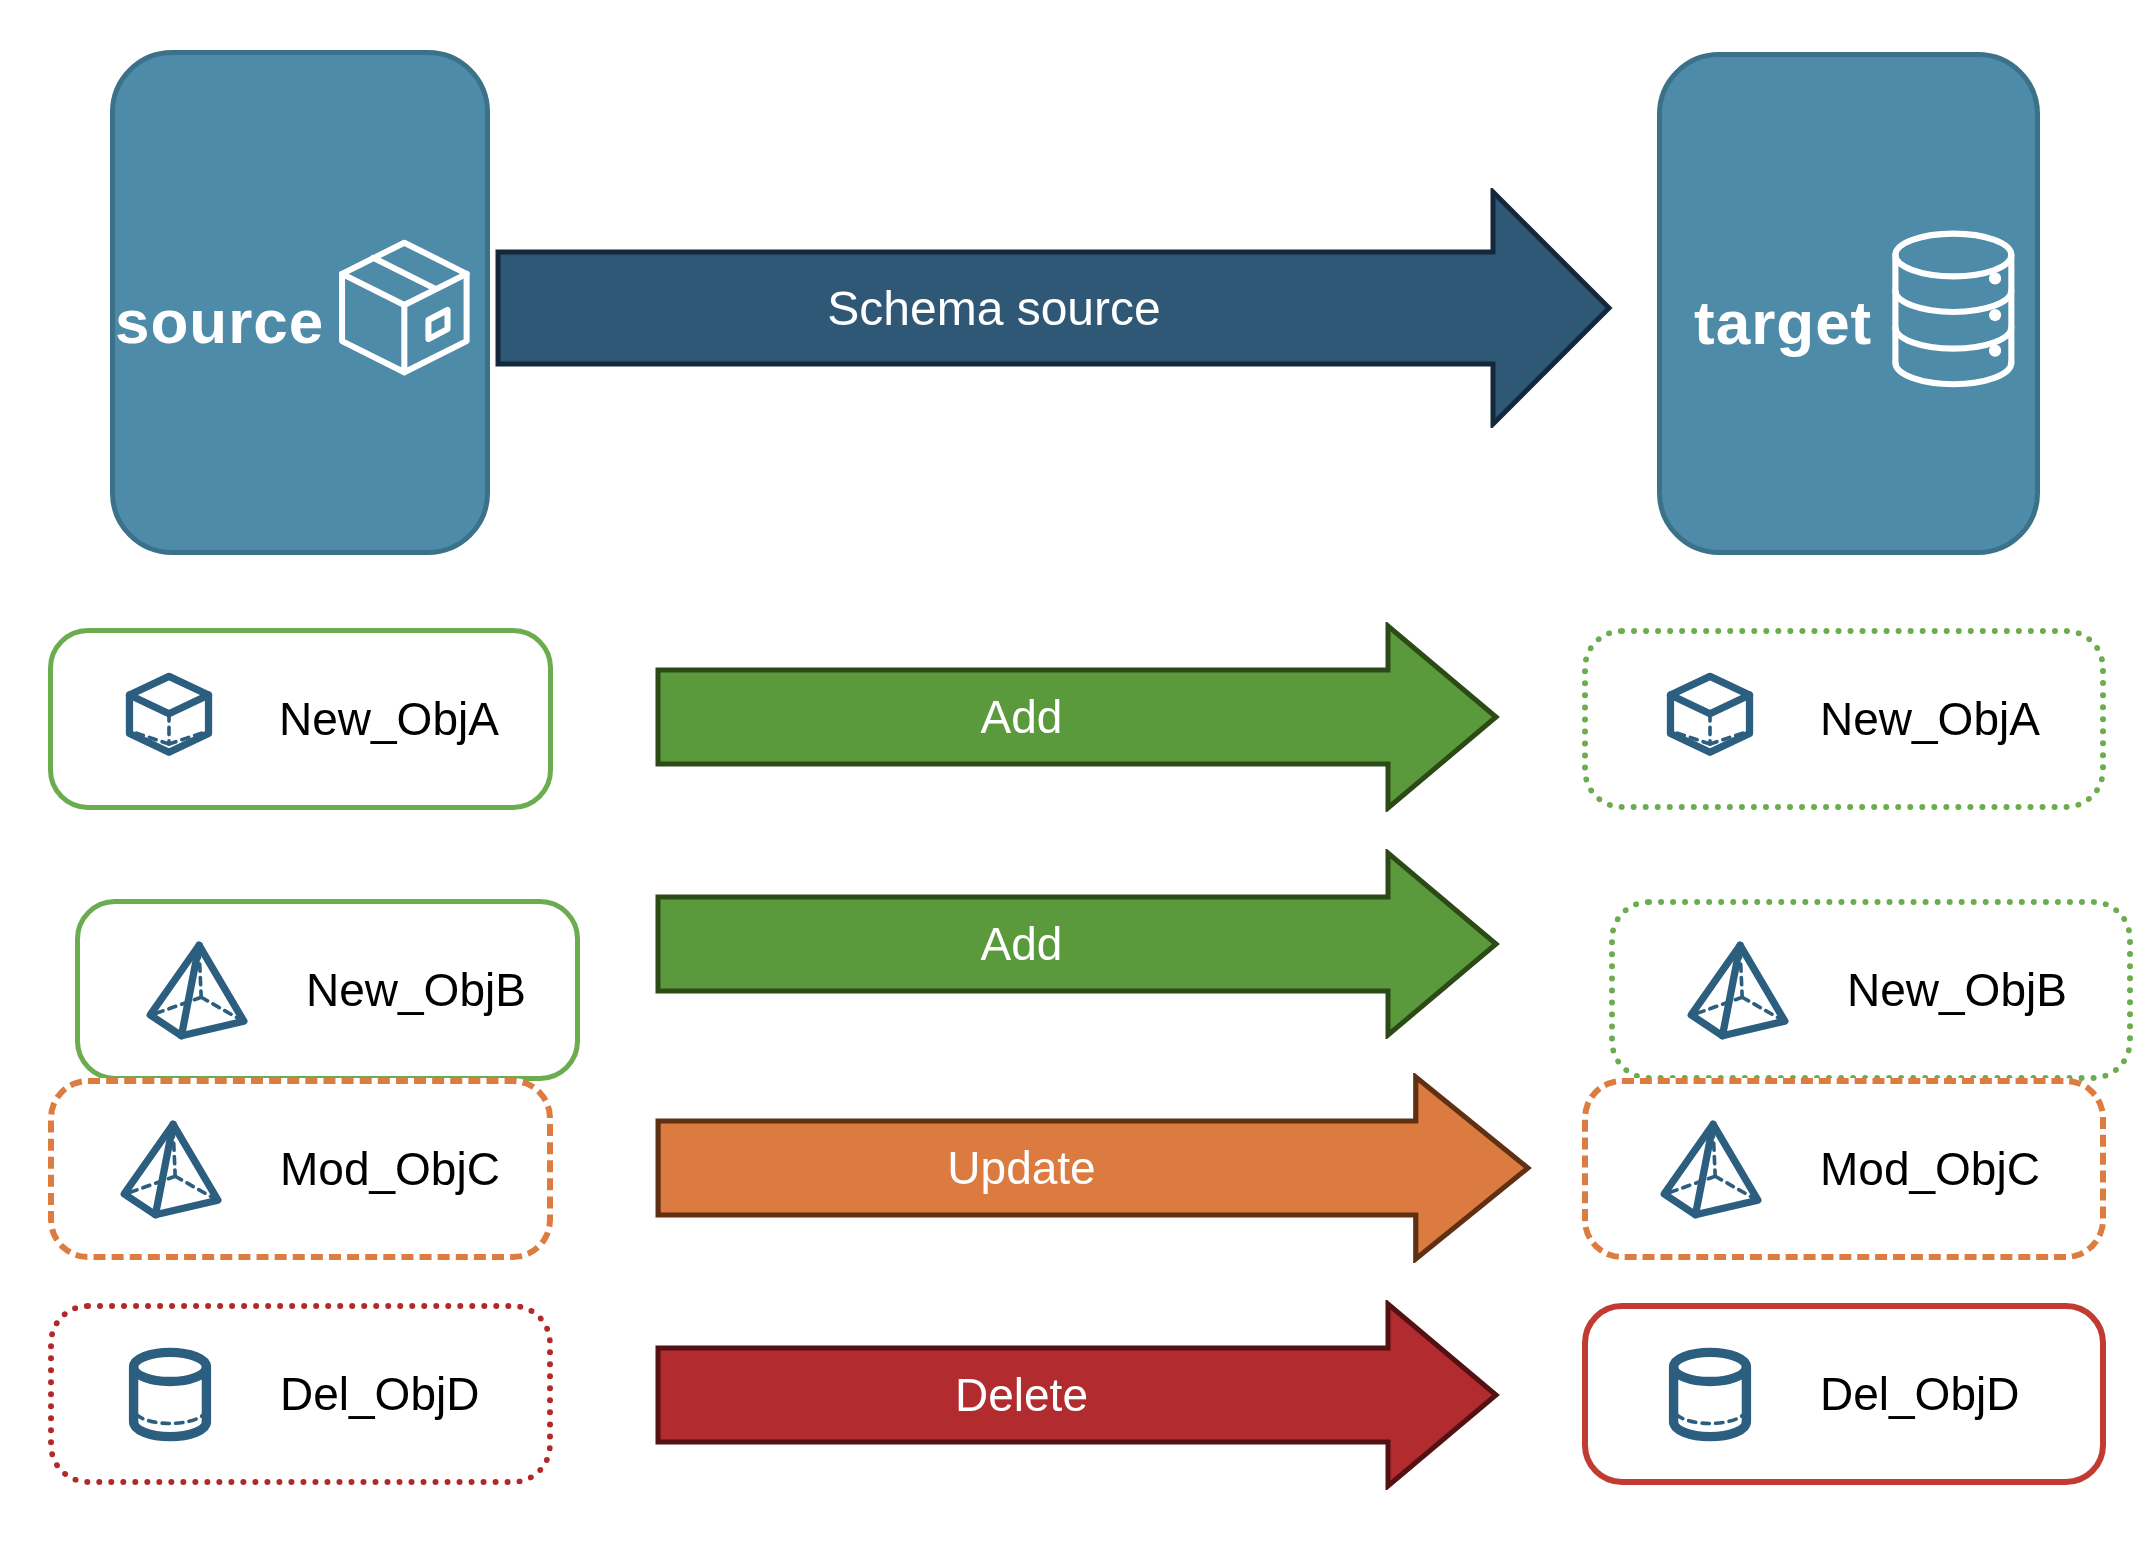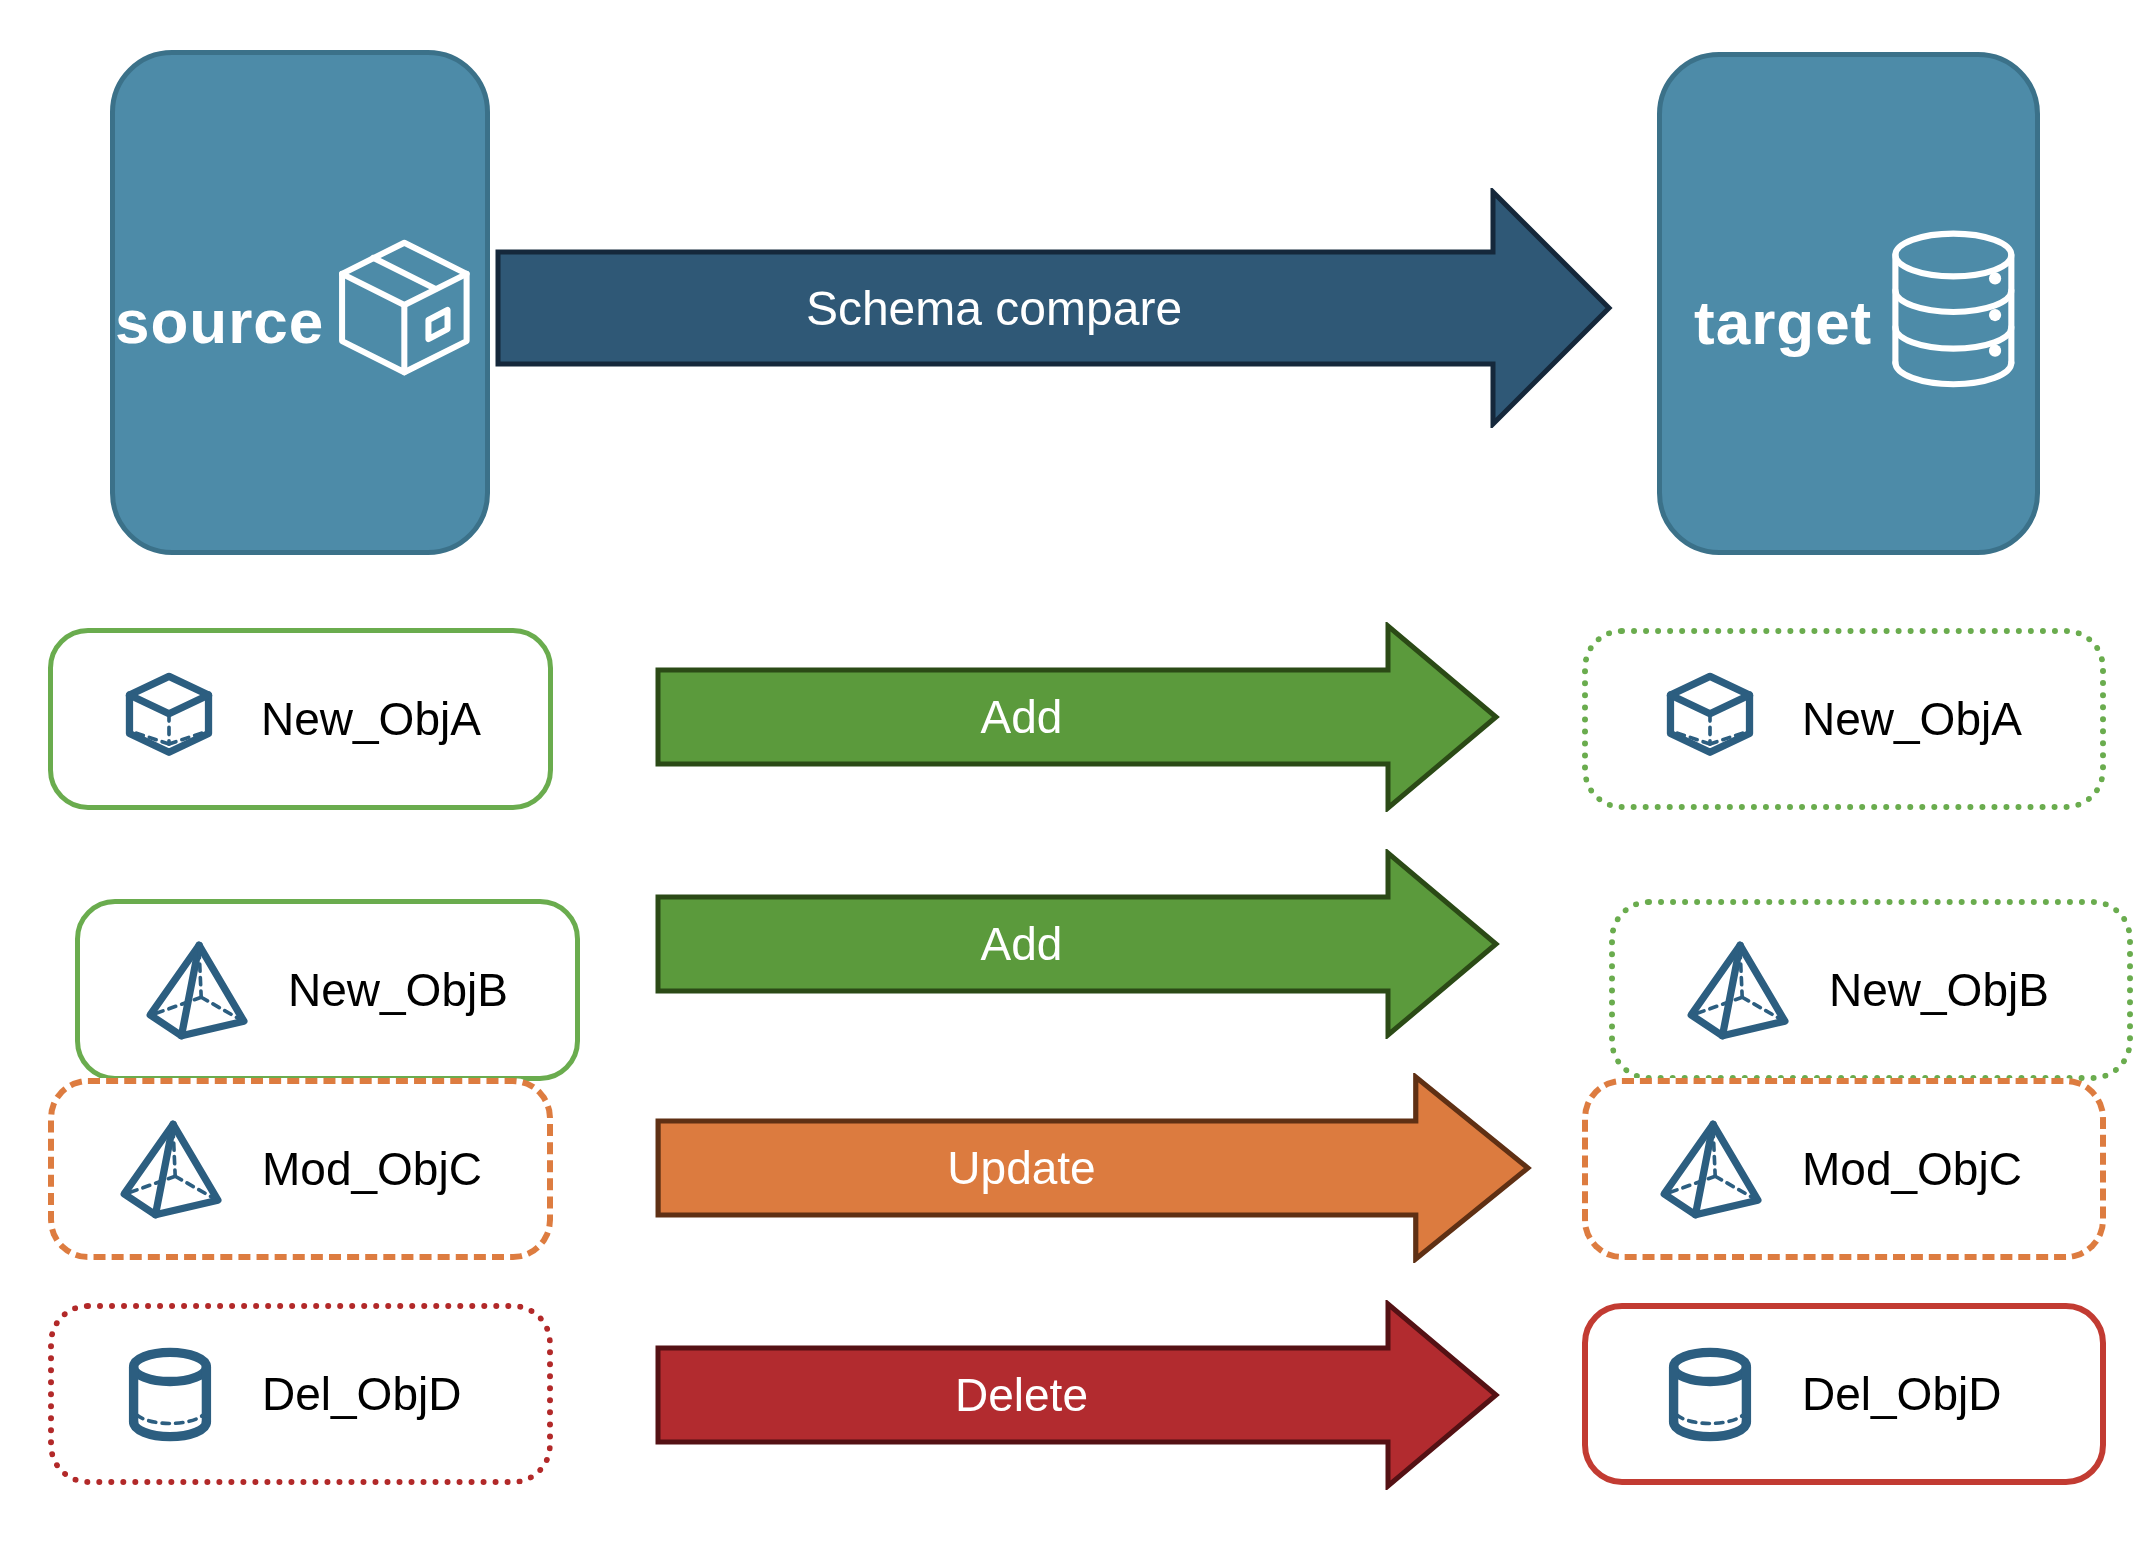--- a/index.html
+++ b/index.html
@@ -33,21 +33,21 @@
   .schema-arrow .arrow-label{width:998px;font-size:48px;}
   .row-arrow{left:655px;width:845px;height:190px;}
   .row-arrow .arrow-label{width:733px;font-size:46px;}
   .poly-navy{fill:var(--navy-fill,#2F5876);stroke:var(--navy-stroke,#15283B);stroke-width:5;stroke-linejoin:miter;}
   .poly-green{fill:var(--green-fill,#5B9A3C);stroke:var(--green-stroke,#2B4A16);stroke-width:5;stroke-linejoin:miter;}
   .poly-orange{fill:var(--orange-fill,#DC7B3F);stroke:var(--orange-stroke,#5F3014);stroke-width:5;stroke-linejoin:miter;}
   .poly-red{fill:var(--red-fill,#B22B2F);stroke:var(--red-stroke,#541114);stroke-width:5;stroke-linejoin:miter;}
   
   .obj-box{
     position:absolute;box-sizing:border-box;background:#fff;border-radius:40px;
-    height:182px;display:flex;align-items:center;padding-left:64px;gap:40px;
+    height:182px;display:flex;align-items:center;padding-left:64px;gap:58px;
   }
   .obj-left{left:48px;width:505px;}
   .obj-right{left:1582px;width:524px;padding-left:70px;}
   .b-green-solid{border:5px solid var(--green-border,#6AAC4E);}
   .b-green-dotted{border:6px dotted var(--green-border,#6AAC4E);}
   .b-orange-dashed{border:6px dashed var(--orange-border,#DD7C40);}
   .b-red-dotted{border:6px dotted var(--red-dotted,#B22929);}
   .b-red-solid{border:6px solid var(--red-solid,#C23B32);}
   .row1{top:628px;} .row2{top:899px;margin-left:27px;} .row3{top:1078px;} .row4{top:1303px;}
   .arr1{top:622px;} .arr2{top:849px;} .arr3{top:1073px;padding-left:32px;} .arr4{top:1300px;}
@@ -85,21 +85,21 @@
       <circle class="dot" cx="121" cy="51" r="6"></circle>
       <circle class="dot" cx="121" cy="87" r="6"></circle>
       <circle class="dot" cx="121" cy="122" r="6"></circle>
     </svg>
   </div>
 
   <div class="arrow schema-arrow">
     <svg viewBox="0 0 1120 240" preserveAspectRatio="none">
       <polygon class="poly-navy" points="3,64 998,64 998,4 1114,120 998,236 998,176 3,176"></polygon>
     </svg>
-    <span class="arrow-label">Schema compare</span>
+    <span class="arrow-label">Schema source</span>
   </div>
 
   <div class="obj-box obj-left row1 b-green-solid">
     <svg class="obj-icon" viewBox="0 0 100 100">
       <polygon class="s7" points="50,9 88,27 88,64 50,82 12,64 12,27"></polygon>
       <polyline class="s7" points="12,27 50,45 88,27"></polyline>
       <line class="d3" x1="50" y1="45" x2="50" y2="74"></line>
       <line class="d3" x1="50" y1="74" x2="14" y2="62"></line>
       <line class="d3" x1="50" y1="74" x2="86" y2="62"></line>
     </svg>

